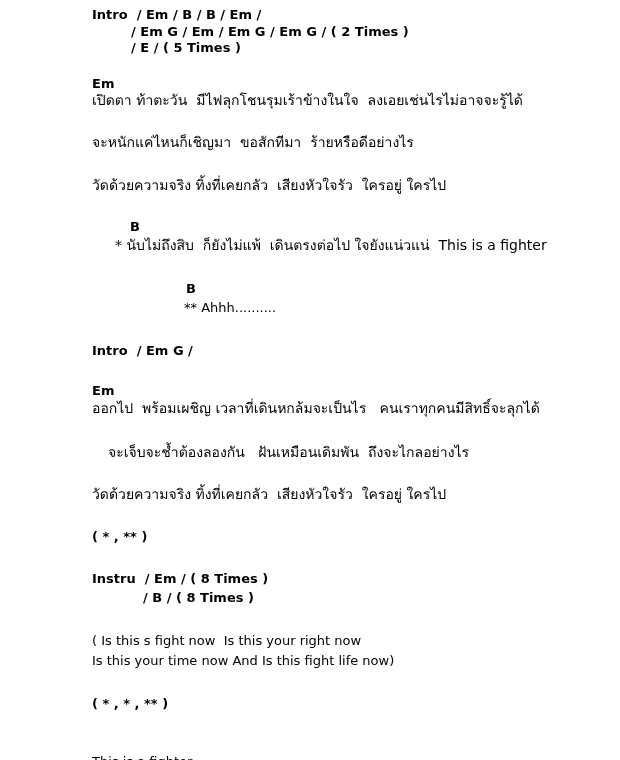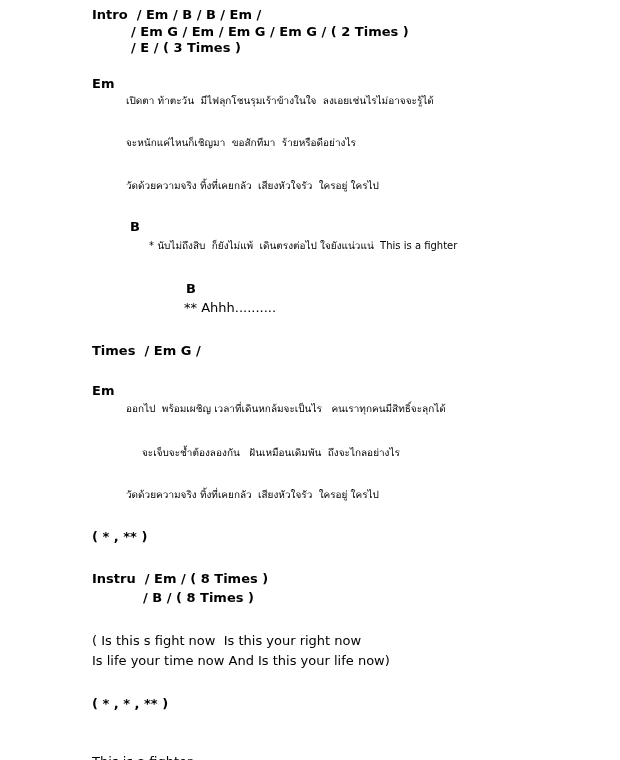--- a/index.html
+++ b/index.html
@@ -4,50 +4,50 @@
 <style>
   html, body { margin: 0; padding: 0; background: #ffffff; }
   body {
     width: 620px; height: 760px; position: relative; overflow: hidden;
     font-family: "DejaVu Sans", sans-serif; color: #000;
   }
   .ln {
     position: absolute; white-space: pre; font-size: 13px; line-height: 17px;
   }
   .b { font-weight: bold; }
-  .th { font-size: 10px; margin-left: 34px; }
+  .th { font-size: 14px; }
 </style>
 </head>
 <body>
 
 <div class="ln b" style="left:92px; top:6px;">Intro  / Em / B / B / Em /</div>
 <div class="ln b" style="left:131px; top:23px;">/ Em G / Em / Em G / Em G / ( 2 Times )</div>
-<div class="ln b" style="left:131px; top:39px;">/ E / ( 3 Times )</div>
+<div class="ln b" style="left:131px; top:39px;">/ E / ( 5 Times )</div>
 
 <div class="ln b" style="left:92px; top:75px;">Em</div>
 <div class="ln th" style="left:92px; top:92px;">เปิดตา ท้าตะวัน  มีไฟลุกโชนรุมเร้าข้างในใจ  ลงเอยเช่นไรไม่อาจจะรู้ได้</div>
 <div class="ln th" style="left:92px; top:134px;">จะหนักแค่ไหนก็เชิญมา  ขอสักทีมา  ร้ายหรือดีอย่างไร</div>
 <div class="ln th" style="left:92px; top:177px;">วัดด้วยความจริง ทิ้งที่เคยกลัว  เสียงหัวใจรัว  ใครอยู่ ใครไป</div>
 
 <div class="ln b" style="left:130px; top:218px;">B</div>
 <div class="ln th" style="left:115px; top:237px;">* นับไม่ถึงสิบ  ก็ยังไม่แพ้  เดินตรงต่อไป ใจยังแน่วแน่  This is a fighter</div>
 
 <div class="ln b" style="left:186px; top:280px;">B</div>
 <div class="ln" style="left:140px; top:299px;margin-left:44px;">** Ahhh..........</div>
 
-<div class="ln b" style="left:92px; top:342px;">Times  / Em G /</div>
+<div class="ln b" style="left:92px; top:342px;">Intro  / Em G /</div>
 
 <div class="ln b" style="left:92px; top:382px;">Em</div>
 <div class="ln th" style="left:92px; top:400px;">ออกไป  พร้อมเผชิญ เวลาที่เดินหกล้มจะเป็นไร   คนเราทุกคนมีสิทธิ์จะลุกได้</div>
 <div class="ln th" style="left:108px; top:444px;">จะเจ็บจะช้ำต้องลองกัน   ฝันเหมือนเดิมพัน  ถึงจะไกลอย่างไร</div>
 <div class="ln th" style="left:92px; top:486px;">วัดด้วยความจริง ทิ้งที่เคยกลัว  เสียงหัวใจรัว  ใครอยู่ ใครไป</div>
 
 <div class="ln b" style="left:92px; top:528px;">( * , ** )</div>
 
 <div class="ln b" style="left:92px; top:570px;">Instru  / Em / ( 8 Times )</div>
 <div class="ln b" style="left:143px; top:589px;text-align:center;">/ B / ( 8 Times )</div>
 
 <div class="ln" style="left:92px; top:632px;">( Is this s fight now  Is this your right now</div>
-<div class="ln" style="left:92px; top:652px;">Is life your time now And Is this your life now)</div>
+<div class="ln" style="left:92px; top:652px;">Is this your time now And Is this fight life now)</div>
 
 <div class="ln b" style="left:92px; top:695px;">( * , * , ** )</div>
 
 <div class="ln" style="left:92px; top:737px;margin-top:16px;">This is a fighter</div>
 
 </body></html>

